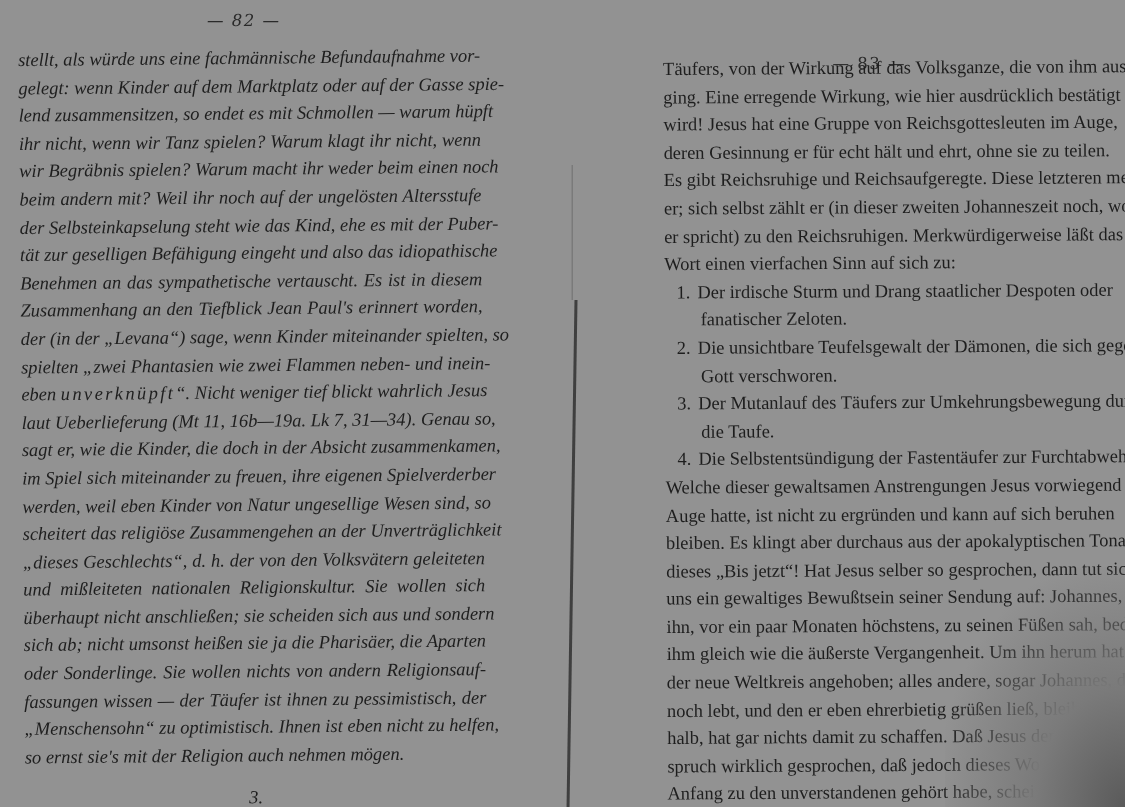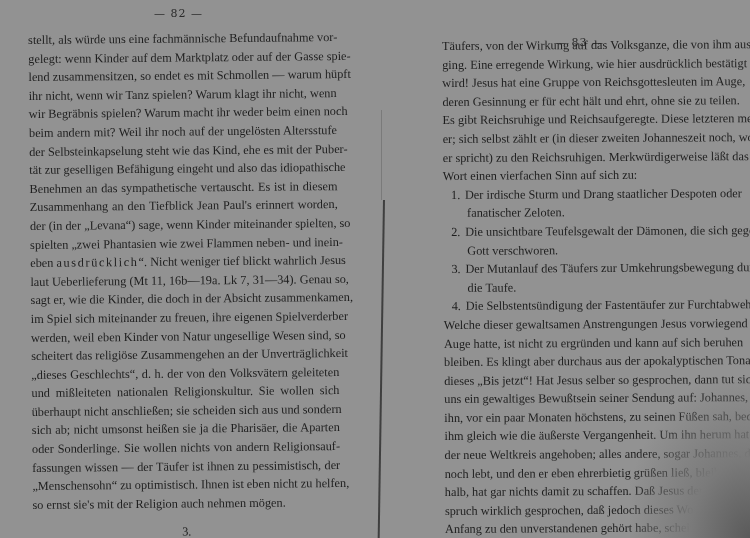--- a/index.html
+++ b/index.html
@@ -3,21 +3,21 @@
 <meta charset="utf-8">
 <style>
   html, body { margin: 0; padding: 0; }
   body {
     width: 750px; height: 538px; overflow: hidden; position: relative;
     background: #929292;
     font-family: "DejaVu Serif", "Liberation Serif", serif;
     color: #1e1e1e;
   }
   .page { position: absolute; top: 0; height: 538px; }
-  .page-left { left: 16px; width: 378px; }
+  .page-left { left: 0; width: 378px; font-style: italic; }
   .page-right { left: 378px; width: 372px; }
   .pnum {
     position: absolute; font-size: 11px; letter-spacing: 1px; color: #2a2a2a;
   }
   .page-left .pnum { left: 138px; top: 7px; }
   .page-right .pnum { left: 177px; top: 8px; margin-top: 28px; }
   .textblock {
     position: absolute;
     font-family: "Liberation Serif", "DejaVu Serif", serif;
     font-size: 12.3px; line-height: 18.6px;
@@ -53,21 +53,21 @@
     <span class="line">lend zusammensitzen, so endet es mit Schmollen — warum hüpft</span>
     <span class="line">ihr nicht, wenn wir Tanz spielen? Warum klagt ihr nicht, wenn</span>
     <span class="line">wir Begräbnis spielen? Warum macht ihr weder beim einen noch</span>
     <span class="line">beim andern mit? Weil ihr noch auf der ungelösten Altersstufe</span>
     <span class="line">der Selbsteinkapselung steht wie das Kind, ehe es mit der Puber-</span>
     <span class="line">tät zur geselligen Befähigung eingeht und also das idiopathische</span>
     <span class="line">Benehmen an das sympathetische vertauscht. Es ist in diesem</span>
     <span class="line">Zusammenhang an den Tiefblick Jean Paul's erinnert worden,</span>
     <span class="line">der (in der „Levana“) sage, wenn Kinder miteinander spielten, so</span>
     <span class="line">spielten „zwei Phantasien wie zwei Flammen neben- und inein-</span>
-    <span class="line"><span>eben</span> <span class="spaced">ausdrücklich</span><span>“. Nicht weniger tief blickt wahrlich Jesus</span></span>
+    <span class="line"><span>eben</span> <span class="spaced">unverknüpft</span><span>“. Nicht weniger tief blickt wahrlich Jesus</span></span>
     <span class="line">laut Ueberlieferung (Mt 11, 16b—19a. Lk 7, 31—34). Genau so,</span>
     <span class="line">sagt er, wie die Kinder, die doch in der Absicht zusammenkamen,</span>
     <span class="line">im Spiel sich miteinander zu freuen, ihre eigenen Spielverderber</span>
     <span class="line">werden, weil eben Kinder von Natur ungesellige Wesen sind, so</span>
     <span class="line">scheitert das religiöse Zusammengehen an der Unverträglichkeit</span>
     <span class="line">„dieses Geschlechts“, d. h. der von den Volksvätern geleiteten</span>
     <span class="line">und mißleiteten nationalen Religionskultur. Sie wollen sich</span>
     <span class="line">überhaupt nicht anschließen; sie scheiden sich aus und sondern</span>
     <span class="line">sich ab; nicht umsonst heißen sie ja die Pharisäer, die Aparten</span>
     <span class="line">oder Sonderlinge. Sie wollen nichts von andern Religionsauf-</span>

